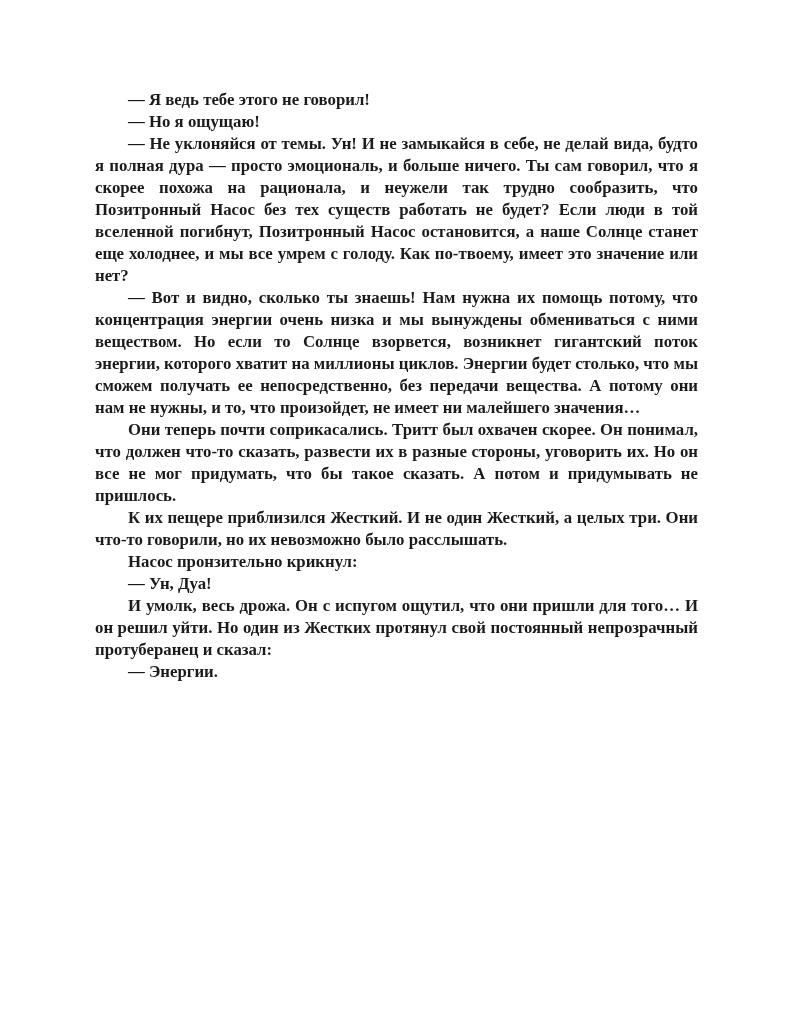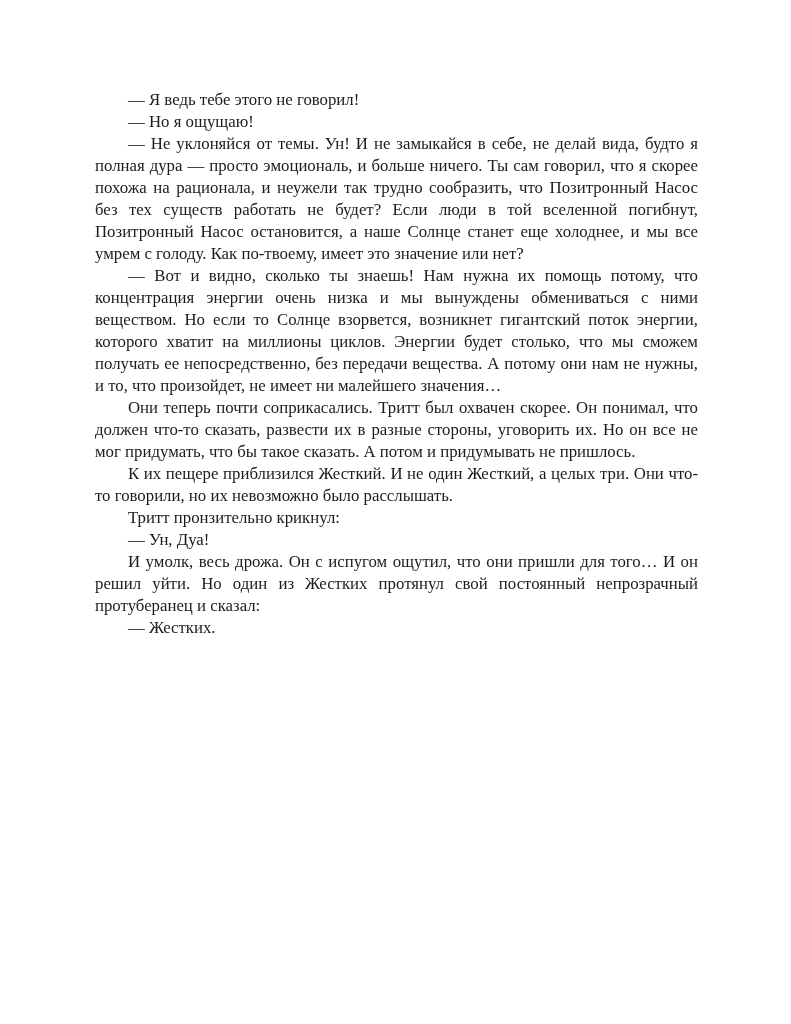--- a/index.html
+++ b/index.html
@@ -6,20 +6,21 @@
     margin: 0;
     padding: 0;
     background: #ffffff;
   }
   .page {
     position: relative;
     width: 791px;
     height: 1024px;
     background: #ffffff;
     overflow: hidden;
+    font-weight: bold;
   }
   .text-block {
     position: absolute;
     left: 95px;
     top: 89px;
     width: 603px;
     font-family: "Liberation Serif", "DejaVu Serif", serif;
     font-size: 16.8px;
     line-height: 22px;
     color: #1b1b1b;
@@ -35,18 +36,18 @@
 <body>
 
 <div class="page">
   <div class="text-block">
     <p>— Я ведь тебе этого не говорил!</p>
     <p>— Но я ощущаю!</p>
     <p>— Не уклоняйся от темы. Ун! И не замыкайся в себе, не делай вида, будто я полная дура — просто эмоциональ, и больше ничего. Ты сам говорил, что я скорее похожа на рационала, и неужели так трудно сообразить, что Позитронный Насос без тех существ работать не будет? Если люди в той вселенной погибнут, Позитронный Насос остановится, а наше Солнце станет еще холоднее, и мы все умрем с голоду. Как по-твоему, имеет это значение или нет?</p>
     <p>— Вот и видно, сколько ты знаешь! Нам нужна их помощь потому, что концентрация энергии очень низка и мы вынуждены обмениваться с ними веществом. Но если то Солнце взорвется, возникнет гигантский поток энергии, которого хватит на миллионы циклов. Энергии будет столько, что мы сможем получать ее непосредственно, без передачи вещества. А потому они нам не нужны, и то, что произойдет, не имеет ни малейшего значения…</p>
     <p>Они теперь почти соприкасались. Тритт был охвачен скорее. Он понимал, что должен что-то сказать, развести их в разные стороны, уговорить их. Но он все не мог придумать, что бы такое сказать. А потом и придумывать не пришлось.</p>
     <p>К их пещере приблизился Жесткий. И не один Жесткий, а целых три. Они что-то говорили, но их невозможно было расслышать.</p>
-    <p>Тритт пронзительно крикнул:</p>
+    <p>Насос пронзительно крикнул:</p>
     <p>— Ун, Дуа!</p>
     <p>И умолк, весь дрожа. Он с испугом ощутил, что они пришли для того… И он решил уйти. Но один из Жестких протянул свой постоянный непрозрачный протуберанец и сказал:</p>
-    <p>— Жестких.</p>
+    <p>— Энергии.</p>
   </div>
 </div>
 
 </body></html>

